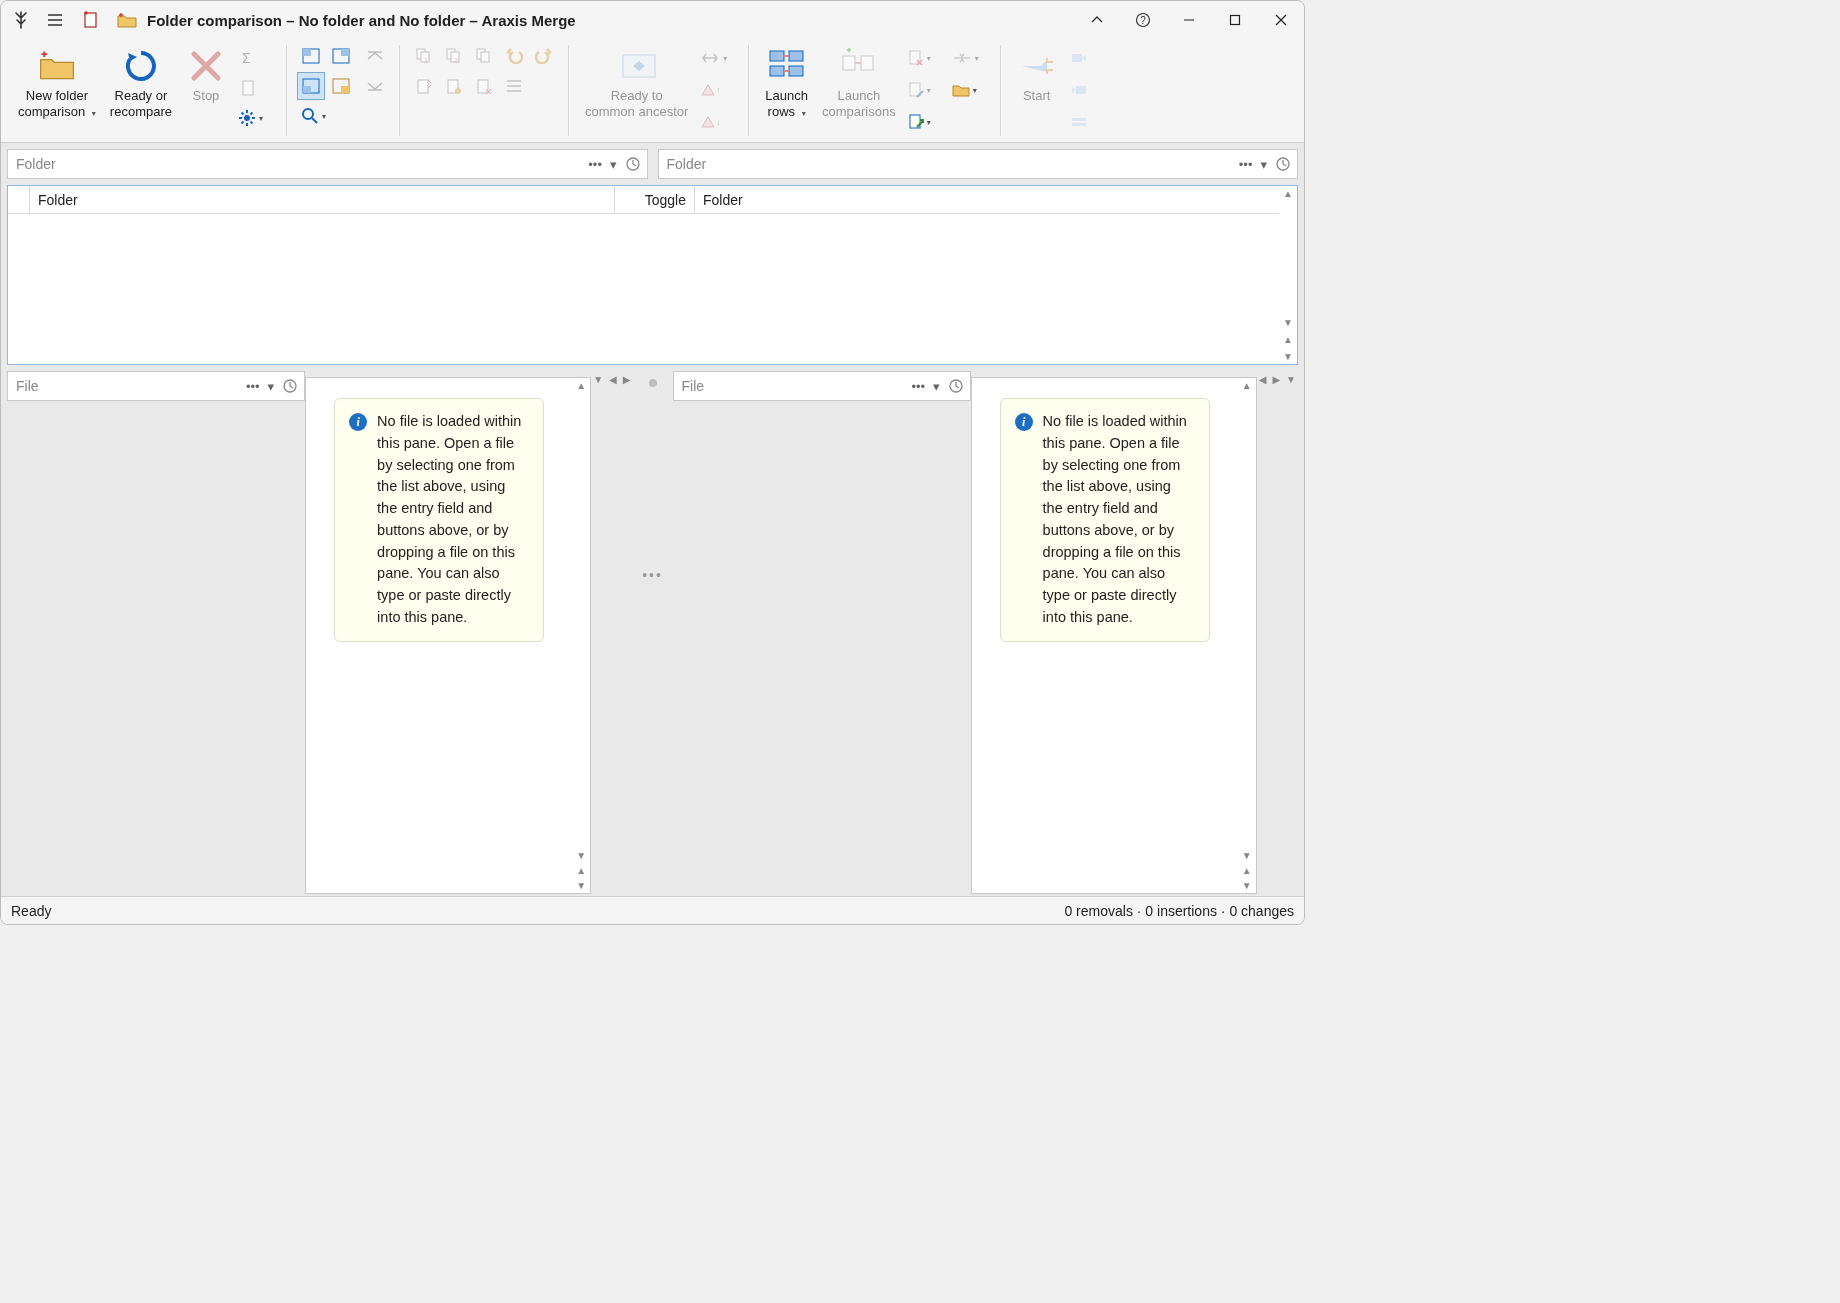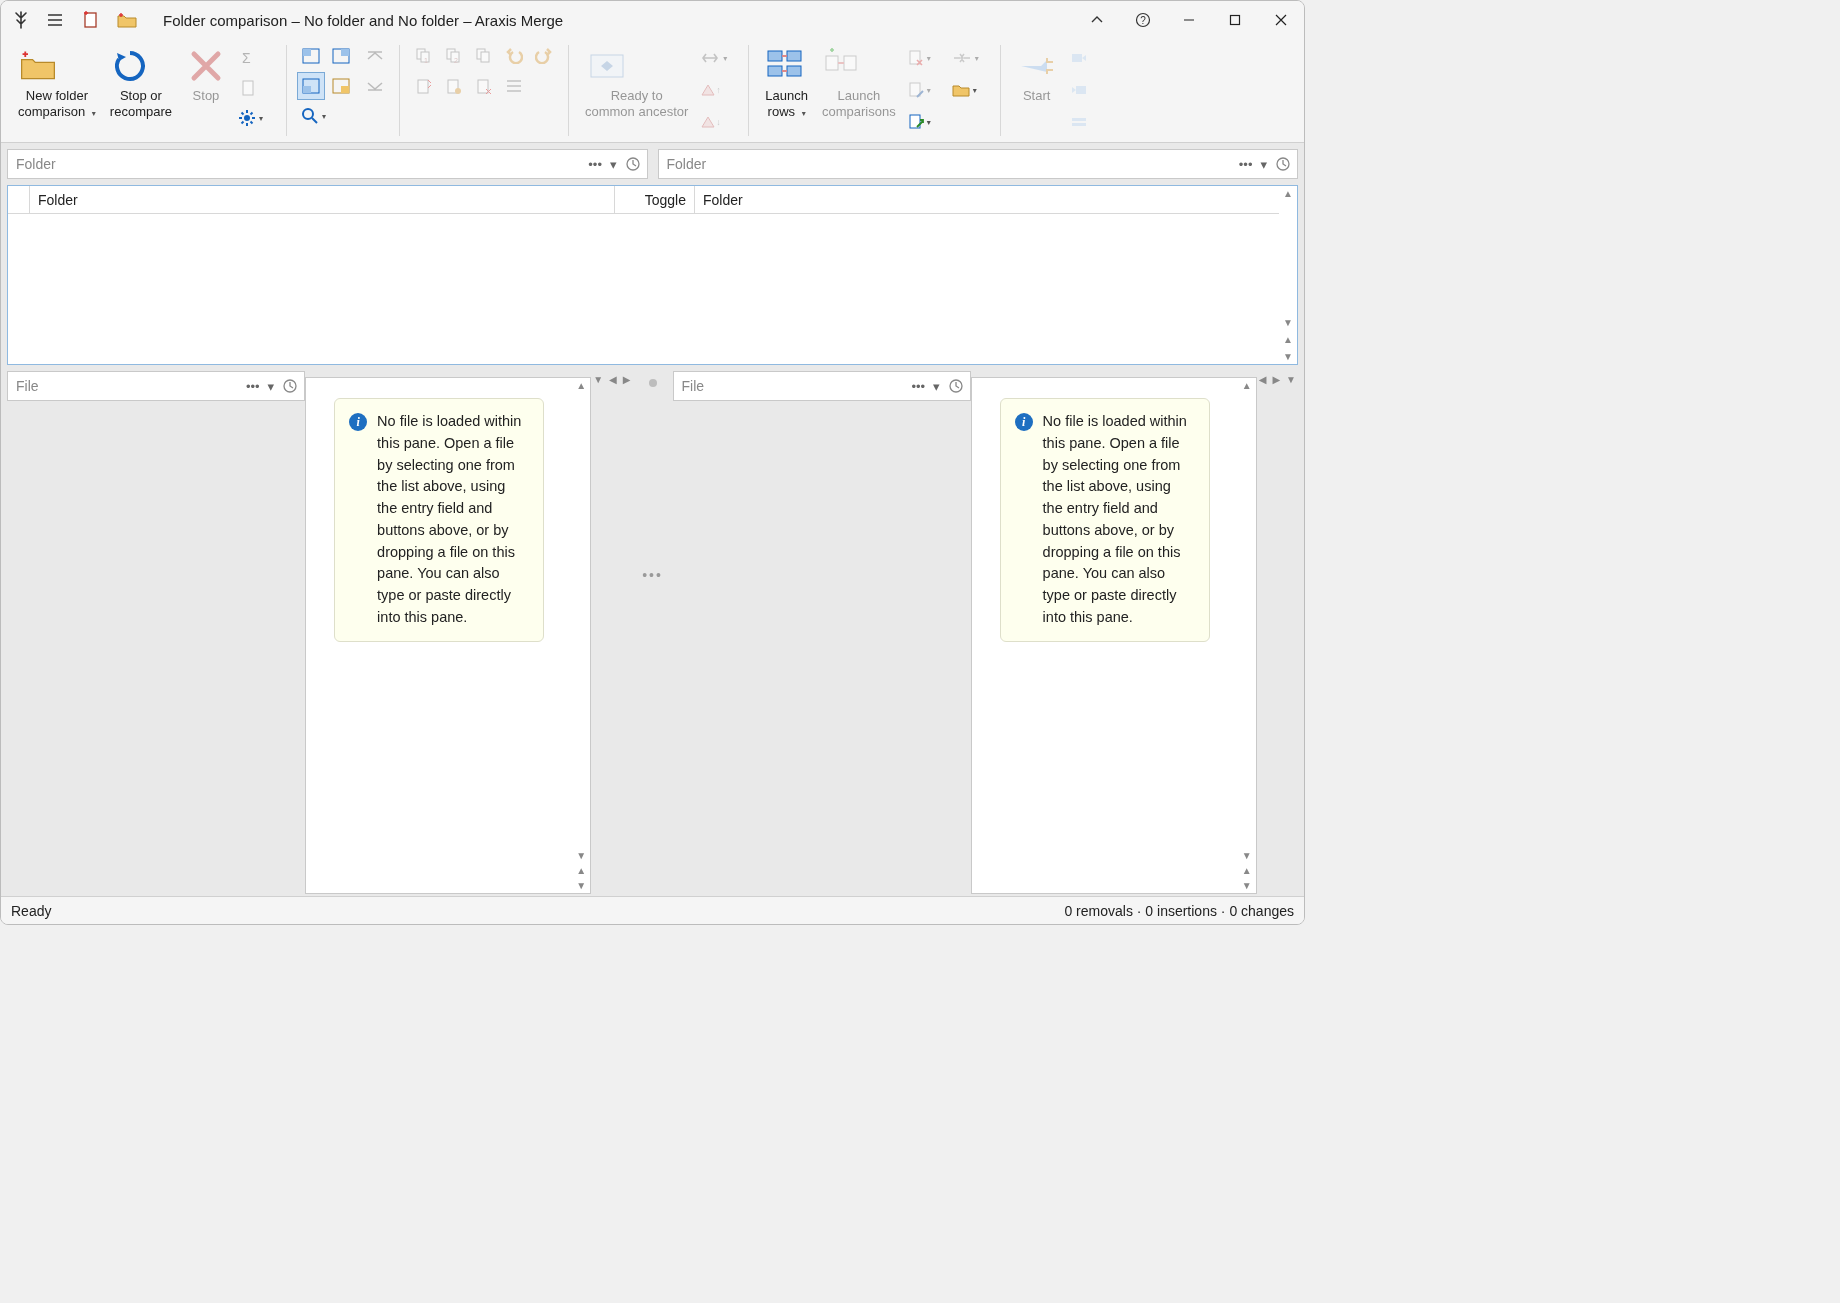--- a/index.html
+++ b/index.html
@@ -40,23 +40,24 @@
     display: flex;
     gap: 12px;
     align-items: center;
   }
   .titlebar .qab .btn {
     width: 24px; height: 24px;
     display:flex;align-items:center;justify-content:center;
     cursor: pointer;
   }
   .titlebar .title {
-    margin-left: 24px;
+    margin-left: 8px;
     font-size: 15px;
     color: #222;
+    font-weight: bold;
   }
   .titlebar .win-controls {
     margin-left: auto;
     display: flex;
     align-items: center;
   }
   .titlebar .win-controls .wbtn {
     width: 46px; height: 38px;
     display:flex;align-items:center;justify-content:center;
     cursor: pointer;
@@ -73,20 +74,21 @@
   }
   .rgroup {
     display: flex;
     align-items: flex-start;
     padding: 2px 6px 2px 6px;
   }
   .rsep { width: 1px; background: #d8d8d8; margin: 6px 3px; }
   .rbtn-lg {
     display: flex;
     flex-direction: column;
+    align-items: center;
     justify-content: flex-start;
     padding: 2px 6px;
     cursor: pointer;
     border: 1px solid transparent;
     height: 98px;
   }
   .rbtn-lg .ico { width: 40px; height: 40px; display:flex;align-items:center;justify-content:center; margin-top:2px;}
   .rbtn-lg .lbl { font-size: 13px; text-align: center; line-height: 1.2; margin-top:2px;}
   .rbtn-sm {
     width: 28px; height: 28px;
@@ -337,21 +339,21 @@
         <div class="lbl"><span style="white-space:pre-line">New folder
 comparison</span> <span class="dd-caret">▾</span></div>
       </div>
       <div class="rbtn-lg">
         <div class="ico">
           <svg width="38" height="38" viewBox="0 0 38 38">
             <path d="M19 6a13 13 0 1 1-11 6" fill="none" stroke="#1565c0" stroke-width="4"></path>
             <path d="M6 6l2 8 7-4z" fill="#1565c0"></path>
           </svg>
         </div>
-        <div class="lbl" style="white-space:pre-line">Stop or
+        <div class="lbl" style="white-space:pre-line">Ready or
 recompare</div>
       </div>
       <div class="rbtn-lg disabled">
         <div class="ico">
           <svg width="34" height="34">
               <path d="M5 5l24 24M29 5L5 29" stroke="#c74b4b" stroke-width="5" stroke-linecap="round"></path>
             </svg>
         </div>
         <div class="lbl">Stop</div>
       </div>

